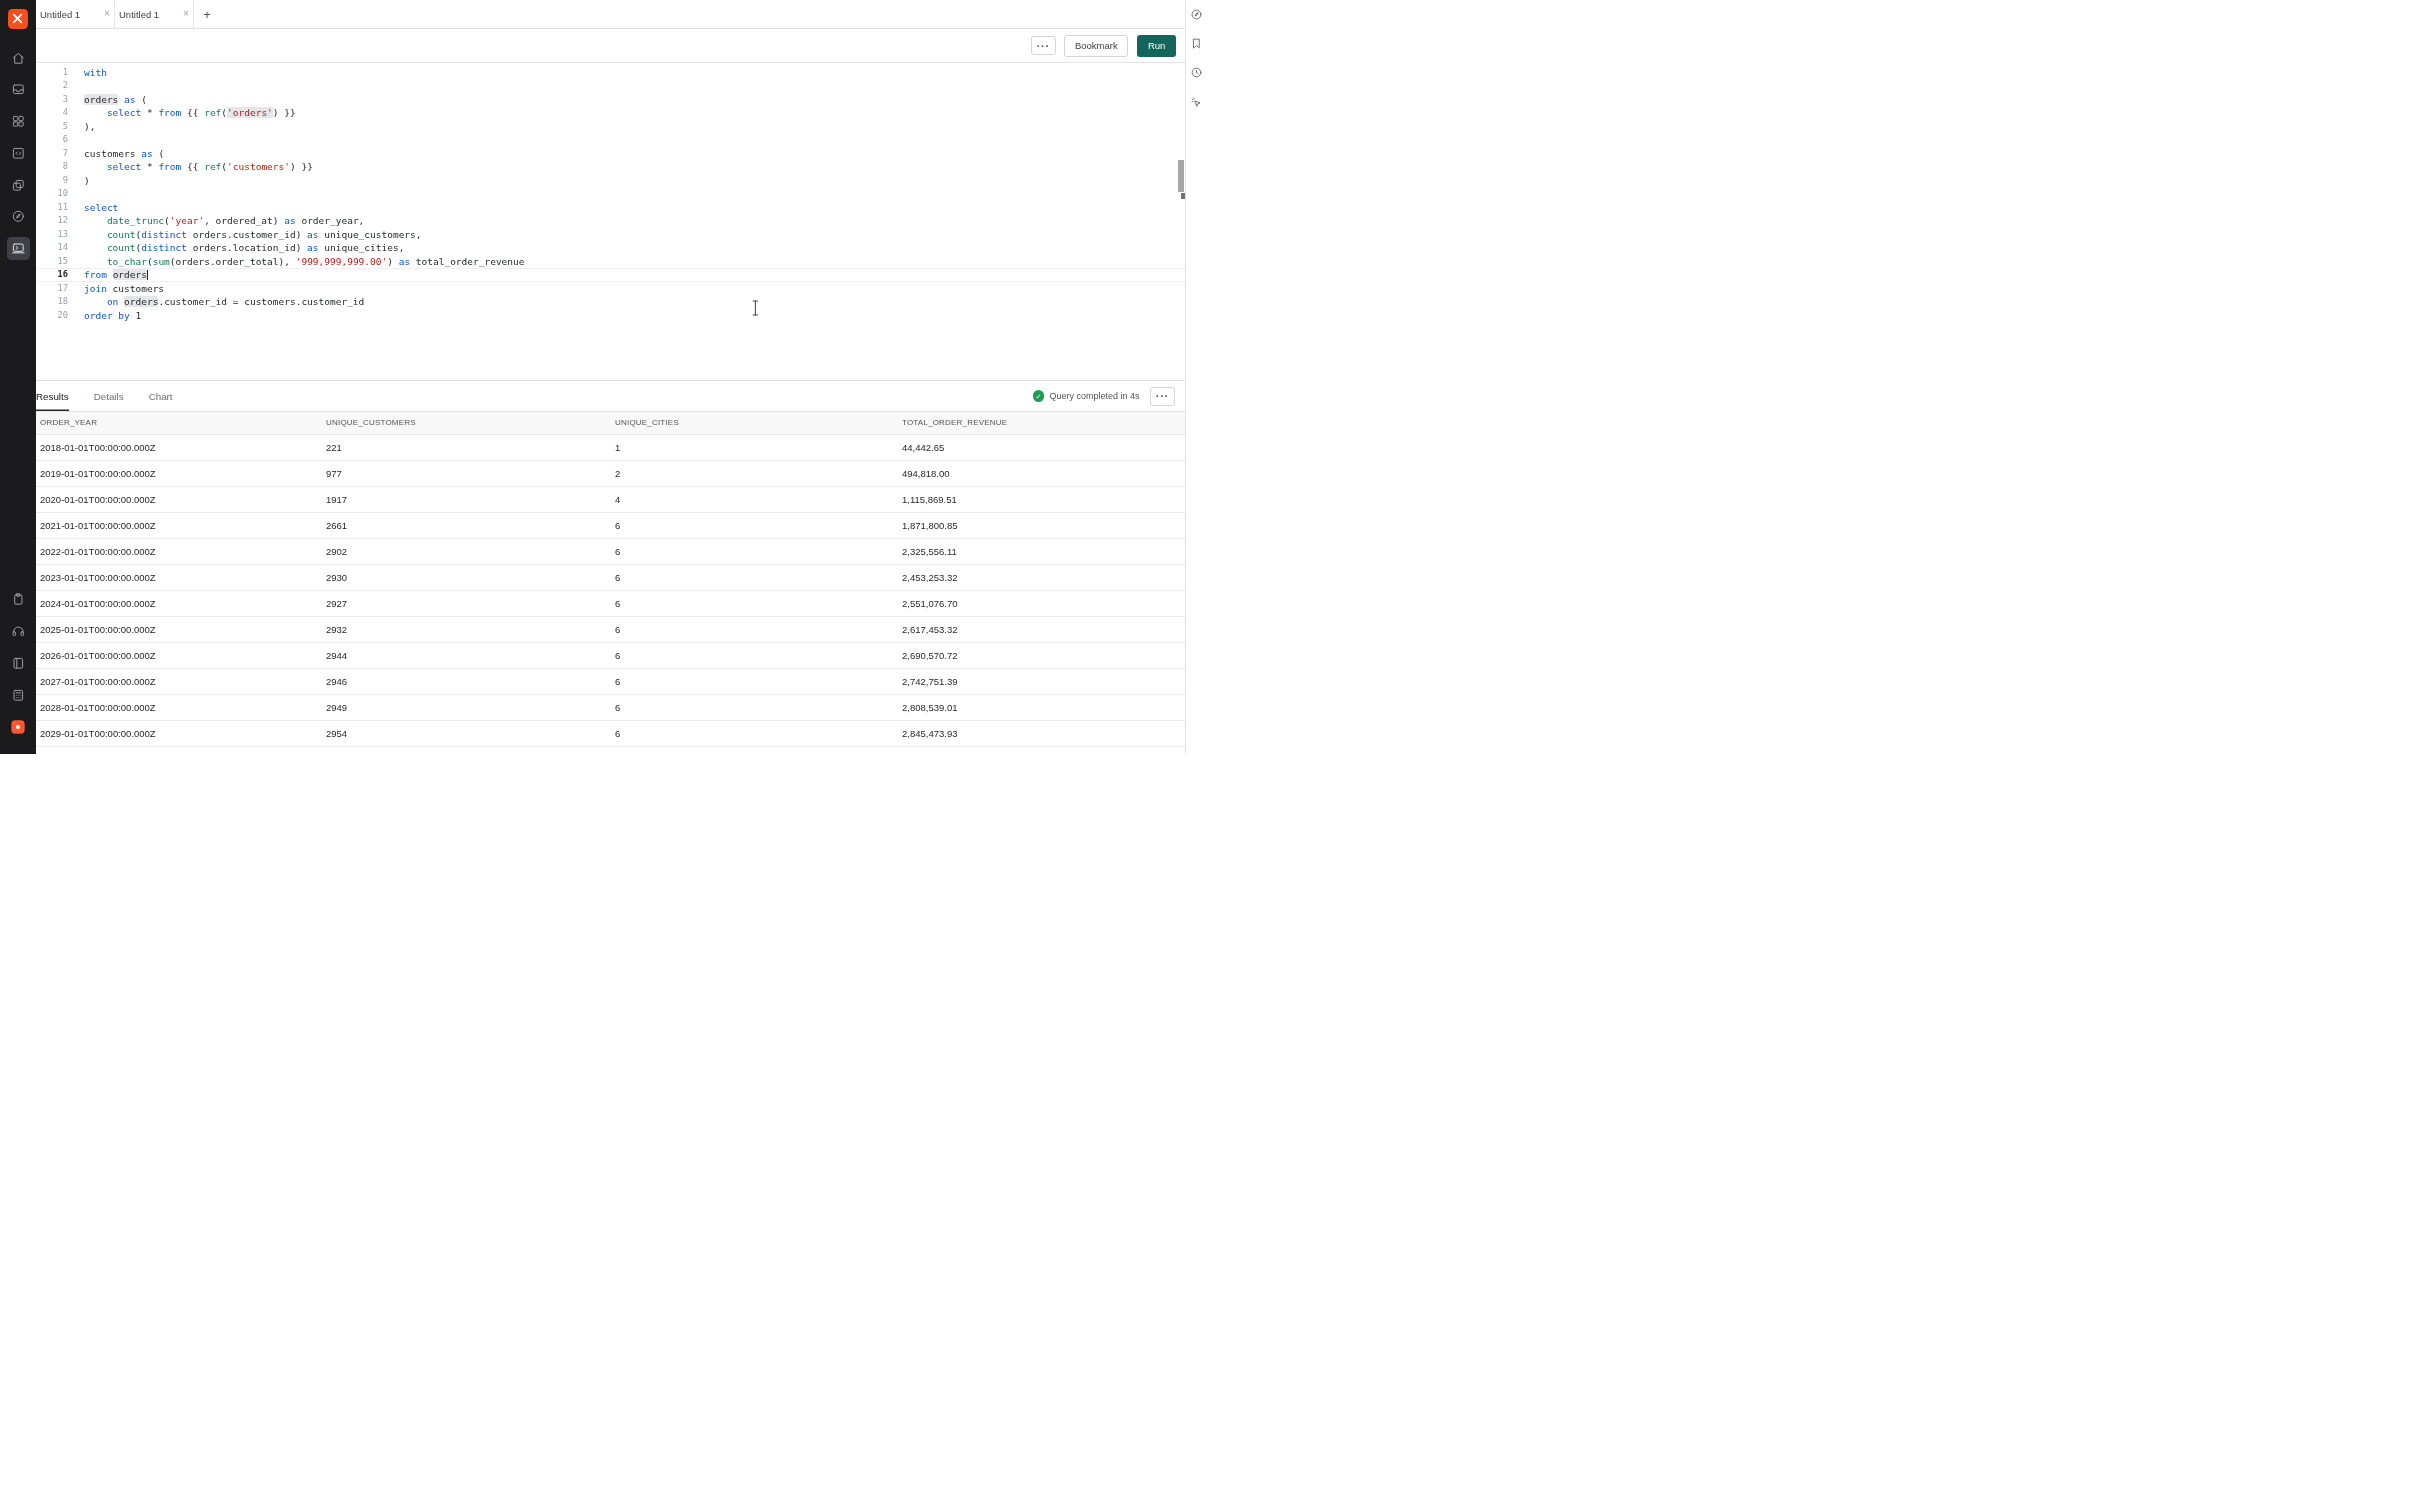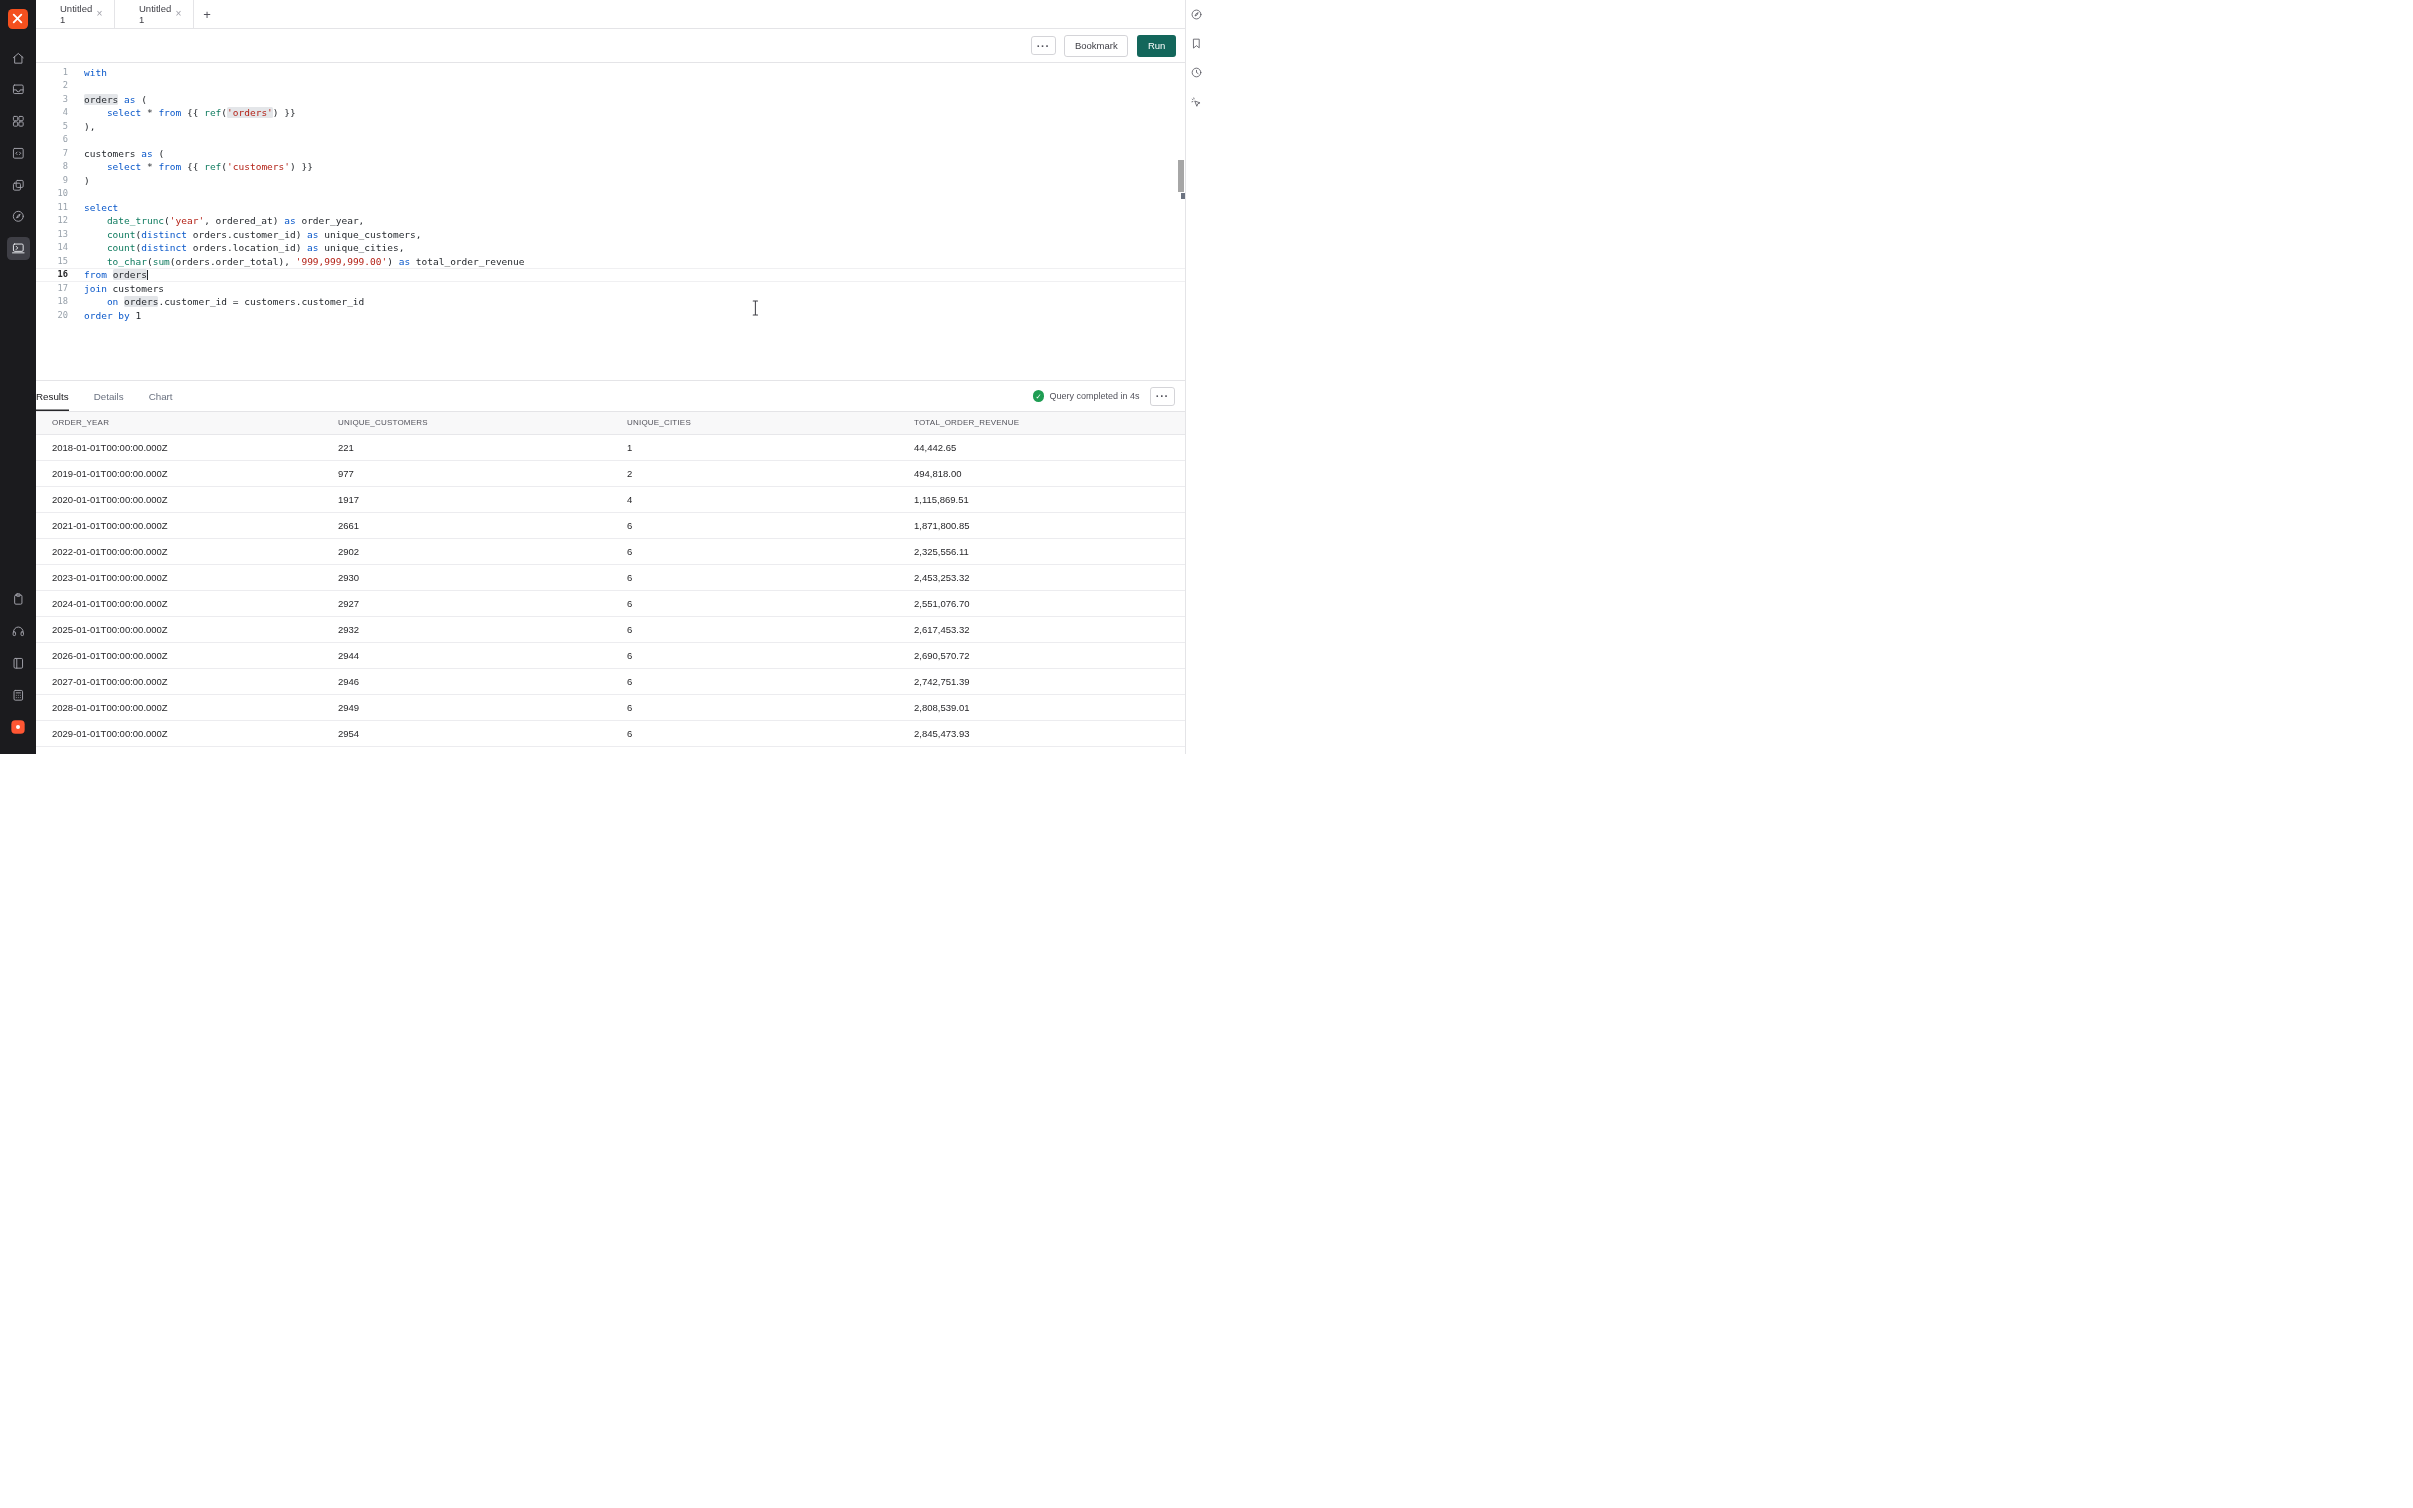--- a/index.html
+++ b/index.html
@@ -23,21 +23,21 @@
   .sb-right{width:22px;border-left:0.7px solid #e4e4e7;display:flex;flex-direction:column;align-items:center;
     padding-top:5.8px;gap:11.7px;flex-shrink:0;background:#fff}
   .sb-right .sbi{width:17.5px;height:17.5px;margin:0}
   .sb-right .sbi svg{stroke:#52525b;stroke-width:1.5}
 
   .main{flex:1;display:flex;flex-direction:column;min-width:0;position:relative}
 
   
   .tabbar{height:29px;border-bottom:0.7px solid #e4e4e7;display:flex;align-items:stretch;flex-shrink:0}
   .tabs-holder{display:flex}
-  .tab{width:79px;display:flex;align-items:center;padding:0 24px;border-right:0.7px solid #e4e4e7;
+  .tab{width:79px;display:flex;align-items:center;padding:0 4px;border-right:0.7px solid #e4e4e7;
     font-size:9.5px;color:#3f3f46;gap:4.4px;background:#fff;cursor:pointer}
   .tab .close{margin-left:auto;color:#a1a1aa;font-size:10.2px;line-height:1}
   .newtab{width:26px;display:flex;align-items:center;justify-content:center;color:#52525b;
     font-size:13px;cursor:pointer}
 
   
   .toolbar{height:34px;border-bottom:0.7px solid #e4e4e7;display:flex;align-items:center;
     justify-content:flex-end;gap:8.7px;padding-right:8.7px;flex-shrink:0}
   .btn{border:0.7px solid #d4d4d8;border-radius:2.9px;background:#fff;font-size:9.5px;color:#3f3f46;
     display:flex;align-items:center;justify-content:center;cursor:pointer;
@@ -70,21 +70,21 @@
     overflow:hidden;flex-shrink:0}
   .rtabs{height:31px;display:flex;align-items:stretch;gap:25px;
     border-bottom:0.7px solid #e4e4e7;position:relative;flex-shrink:0}
   .rtab{display:flex;align-items:center;font-size:9.8px;color:#6b7280;cursor:pointer}
   .rtab.active{color:#18181b;box-shadow:inset 0 -1.5px #27272a}
   .rtabs-right{position:absolute;right:10.2px;top:0;height:100%;display:flex;align-items:center;gap:10.2px}
   .qstatus{display:flex;align-items:center;gap:5.1px;font-size:9px;color:#52525b}
   .qcheck{width:11.7px;height:11.7px;border-radius:50%;background:var(--status-green,#1f9d53);color:#fff;
     font-size:7.3px;display:flex;align-items:center;justify-content:center;flex-shrink:0}
 
-  .grid{display:grid;grid-template-columns:286px 289px 287px 1fr;padding-left:16px;align-items:center}
+  .grid{display:grid;grid-template-columns:286px 289px 287px 1fr;padding-left:4px;align-items:center}
   .thead{height:22.6px;background:#f8f8f9;border-bottom:0.7px solid #e7e7ea;font-size:8px;color:#52525b;
     letter-spacing:0.2px;flex-shrink:0}
   .tbody{flex:1;overflow:hidden}
   .trow{height:26px;border-bottom:0.7px solid #ececef;font-size:9.5px;color:#27272a;cursor:default}
 </style>
 </head>
 <body>
 
 <div class="app">
 

